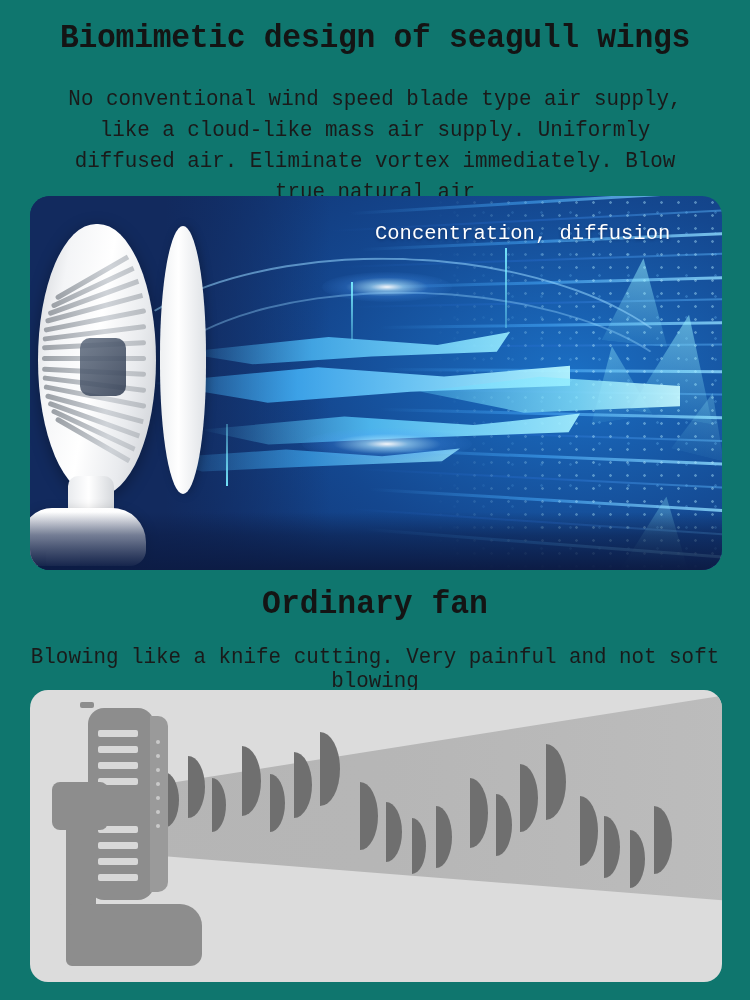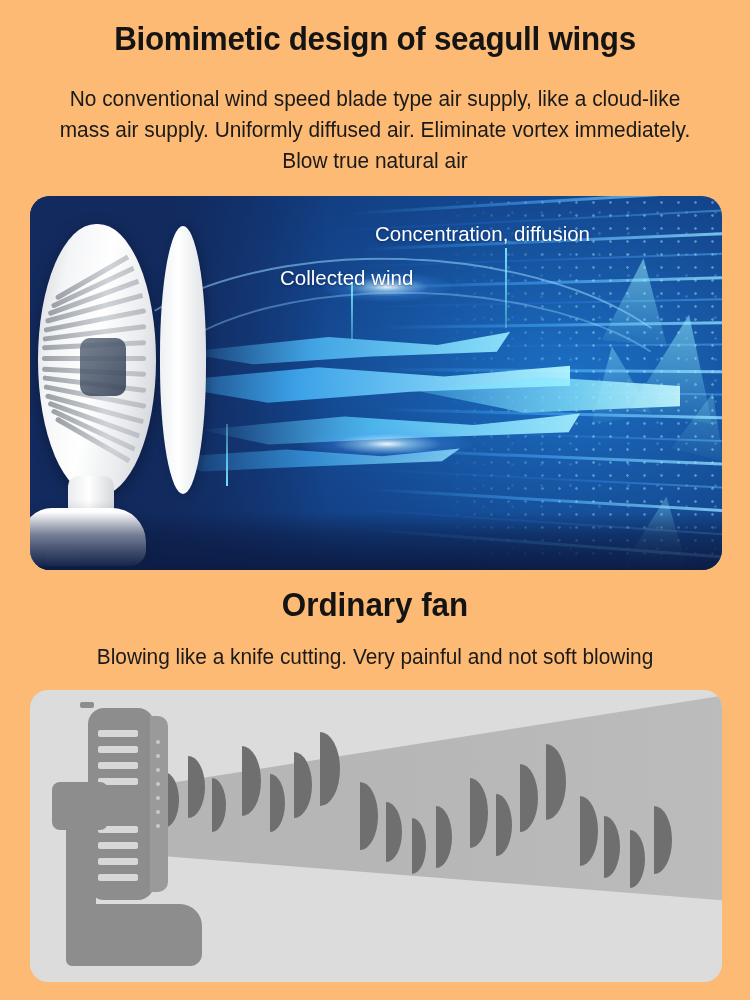--- a/index.html
+++ b/index.html
@@ -2,21 +2,21 @@
 <html><head>
 <meta charset="utf-8">
 <style>
   * { box-sizing: border-box; margin: 0; padding: 0; }
   html, body {
     width: 750px; height: 1000px;
     background: #ffffff;
     font-family: "Liberation Sans", sans-serif;
     overflow: hidden;
   }
-  .page { position: relative; width: 750px; height: 1000px; background: #fdba74; }
+  .page { position: relative; width: 750px; height: 1000px; background: #0f766e; font-family: Liberation Mono, monospace; }
 
   
   .headline {
     position: absolute; left: 0; top: 20px; width: 750px;
     text-align: center;
     font-size: 33px; font-weight: bold; color: #141414;
     letter-spacing: -0.3px;
     transform: scaleX(0.95); transform-origin: 50% 50%;
   }
   .subcopy {
@@ -263,21 +263,20 @@
     <div class="arc" style="left:90px;  top:256px; width:580px; height:220px; transform:rotate(180deg); opacity:.55;"></div>
 
     <div class="glow" style="left:292px; top:76px;  width:130px; height:30px;"></div>
     <div class="glow" style="left:272px; top:232px; width:170px; height:32px;"></div>
 
     <div class="leader" style="left:321px; top:86px; height:58px;"></div>
     <div class="leader" style="left:475px; top:52px; height:80px;"></div>
     <div class="leader" style="left:196px; top:228px; height:62px; background:linear-gradient(to top, rgba(120,235,255,0.95), rgba(120,235,255,0.35));"></div>
 
     <div class="hero-label" style="left:345px; top:26px;">Concentration, diffusion</div>
-    <div class="hero-label" style="left:250px; top:70px;">Collected wind</div>
 
     <div class="fan">
       <div class="fan-head"></div>
       <div class="grille">
         <div class="vane" style="top:14px;  transform:rotate(-30deg);"></div>
         <div class="vane" style="top:30px;  transform:rotate(-25deg);"></div>
         <div class="vane" style="top:46px;  transform:rotate(-20deg);"></div>
         <div class="vane" style="top:62px;  transform:rotate(-15deg);"></div>
         <div class="vane" style="top:78px;  transform:rotate(-11deg);"></div>
         <div class="vane" style="top:94px;  transform:rotate(-7deg);"></div>

